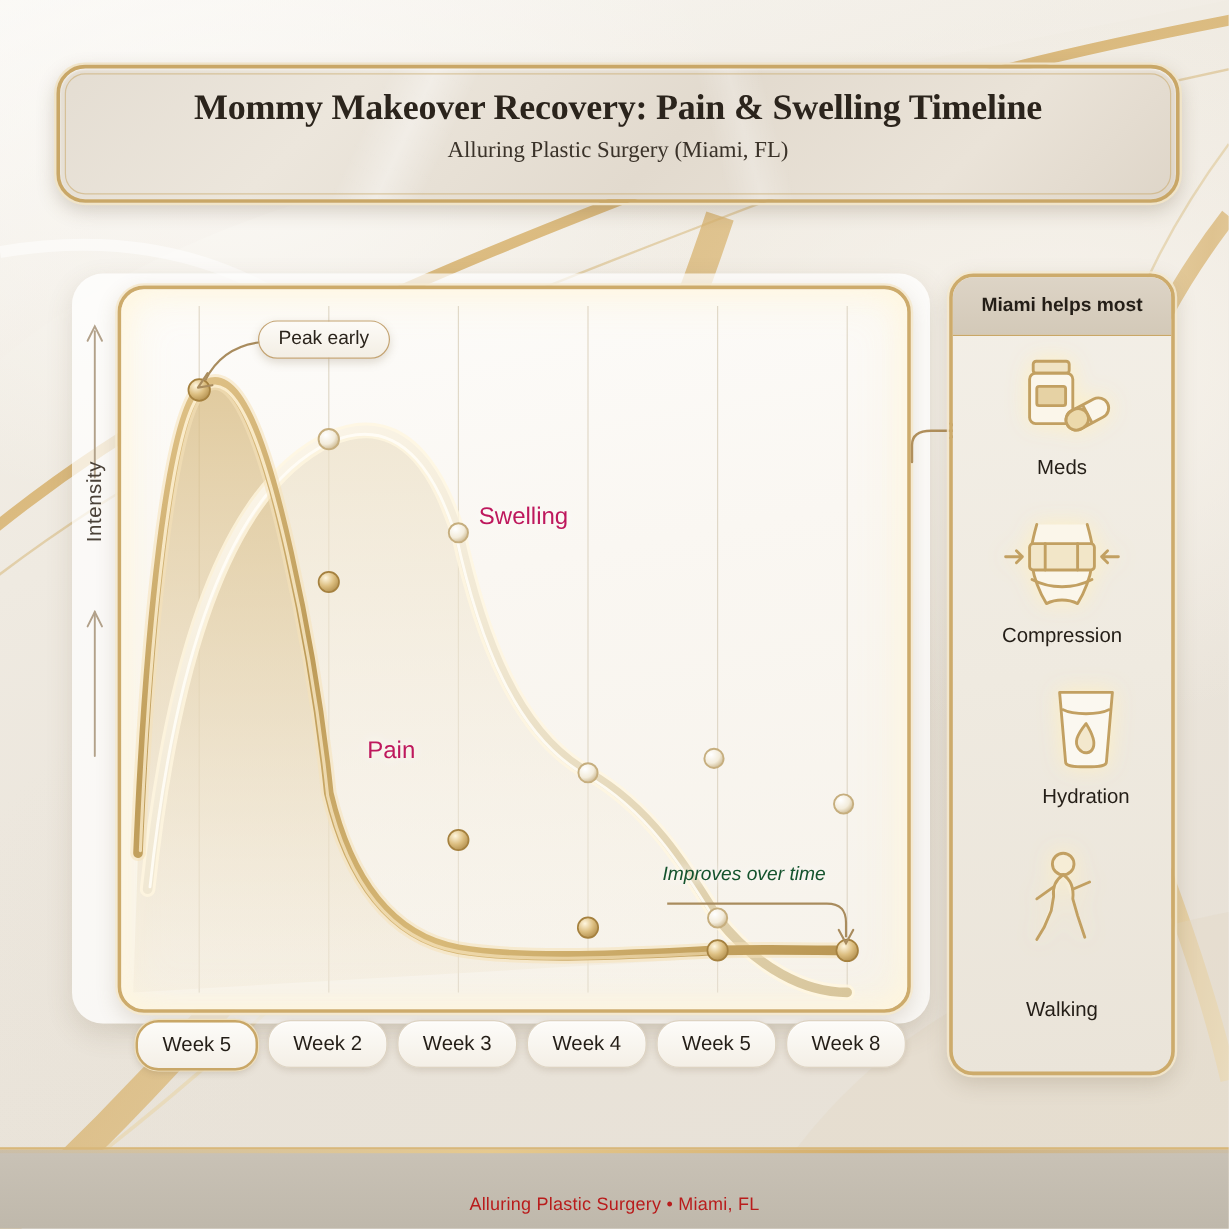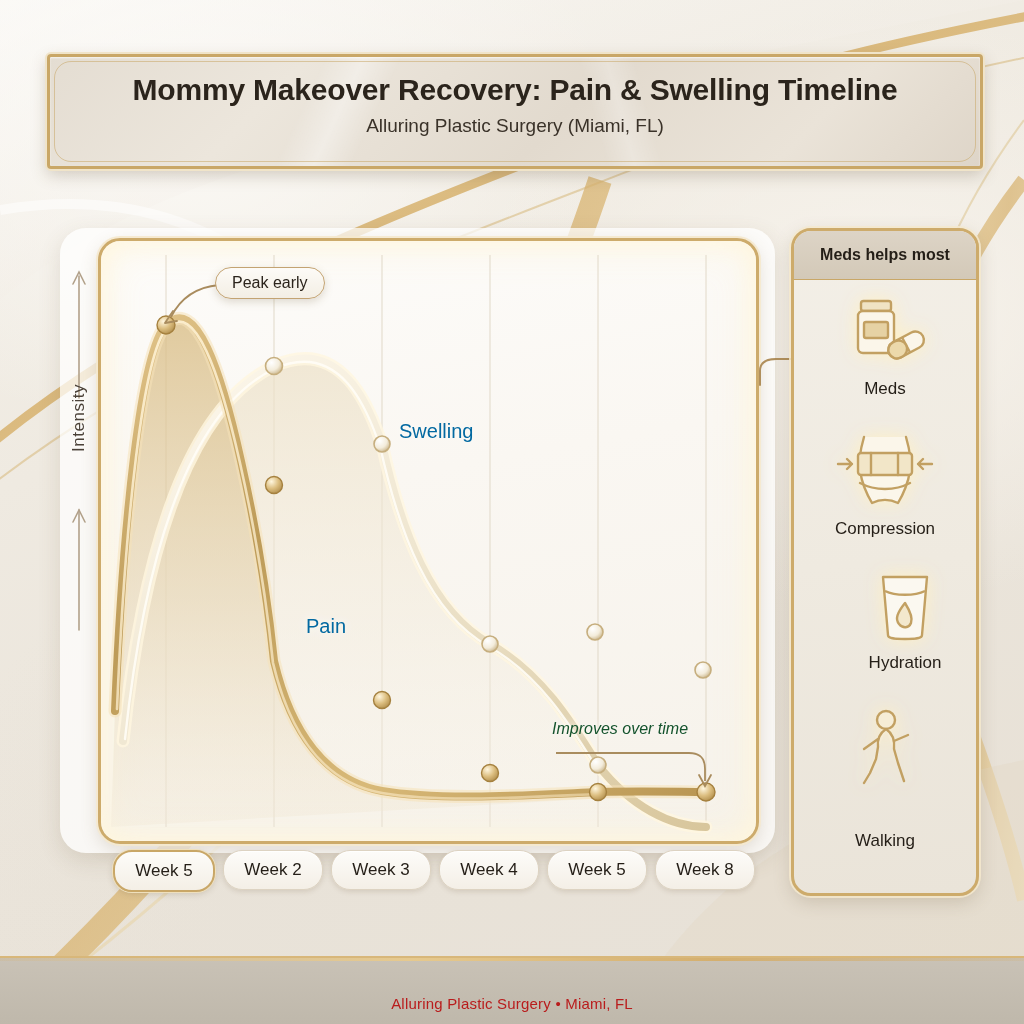--- a/index.html
+++ b/index.html
@@ -26,25 +26,26 @@
   .footerband .shine{position:absolute;left:0;right:0;top:0;height:3px;
     background:linear-gradient(90deg,rgba(212,175,110,.2),#e6c98e 40%,#d4af6e 70%,rgba(212,175,110,.2));}
   .footer-text{
     position:absolute;left:0;right:0;bottom:12px;text-align:center;
     font-size:15px;color:#b91c1c;letter-spacing:.2px;
   }
 
   
   #banner{
     position:absolute;left:47px;top:54px;width:930px;height:109px;
-    border-radius:4px;
+    border-radius:24px;
     background:linear-gradient(135deg,#e4ddd2 0%,#ece6dc 25%,#e2dace 55%,#eae3d8 80%,#ded5c8 100%);
     border:3px solid #c9a767;
     box-shadow:0 0 0 2px #f0e4c9, 0 6px 16px rgba(90,72,45,.25), inset 0 1px 2px rgba(255,255,255,.7);
     overflow:hidden;
+    font-family:Liberation Serif, serif;
   }
   #banner .veins{position:absolute;inset:0;opacity:.5;
     background:
       linear-gradient(115deg,rgba(255,255,255,0) 28%,rgba(255,255,255,.75) 32%,rgba(255,255,255,0) 36%),
       linear-gradient(75deg,rgba(255,255,255,0) 58%,rgba(255,255,255,.5) 61%,rgba(255,255,255,0) 64%);}
   #banner .inner{position:absolute;inset:4px;border-radius:17px;border:1px solid rgba(201,167,103,.55);}
   .title{
     position:absolute;left:0;right:0;top:16px;text-align:center;
     font-size:30px;font-weight:bold;color:#2b241c;letter-spacing:-.2px;
   }
@@ -85,21 +86,21 @@
   #peakbadge{
     position:absolute;left:215px;top:267px;
     padding:6px 16px;border-radius:16px;
     background:linear-gradient(180deg,#fdfbf7,#f3eee4);
     border:1.5px solid #c3a372;
     font-size:16px;color:#2b241c;
     box-shadow:0 3px 8px rgba(120,98,62,.22);
   }
   
   .curvelabel{
-    position:absolute;font-size:20px;color:#0369a1;
+    position:absolute;font-size:20px;color:#be185d;
     text-shadow:0 0 10px #fffdf6,0 0 18px #fffdf6;
   }
   #lbl-swelling{left:399px;top:420px;}
   #lbl-pain{left:266px;top:615px;padding-left:40px;}
   #lbl-improves{
     position:absolute;left:552px;top:720px;font-size:16px;color:#14532d;
     text-shadow:0 0 9px #fffdf6,0 0 16px #fffdf6;
     font-style:italic;
   }
 
@@ -333,21 +334,21 @@
 
 <svg id="connector" viewBox="0 0 58 42">
   <g stroke="#b08f5c" stroke-width="2" fill="none" stroke-linecap="round">
     <path d="M8 40 L8 26 C 8 18, 14 14, 24 14 L46 14"></path>
     <path d="M40 8 L50 14 L40 20"></path>
   </g>
 </svg>
 
 <div id="sidebar">
   <div class="head">
-    <span>Meds helps most</span>
+    <span>Miami helps most</span>
   </div>
 
   <div class="sb-item" id="sb1">
     <span class="ico">
       <svg width="110" height="78" viewBox="0 0 110 78">
         <g fill="none" stroke="#c2a062" stroke-width="2.4" stroke-linecap="round" stroke-linejoin="round">
           <path d="M34 6 C 30 20, 28 30, 30 40 C 32 52, 36 62, 42 72
                    C 50 68, 60 68, 68 72 C 74 62, 78 52, 80 40
                    C 82 30, 80 20, 76 6" fill="#fbf6ea"></path>
           <rect x="28" y="22" width="54" height="22" rx="3" fill="#f2e6c8"></rect>

